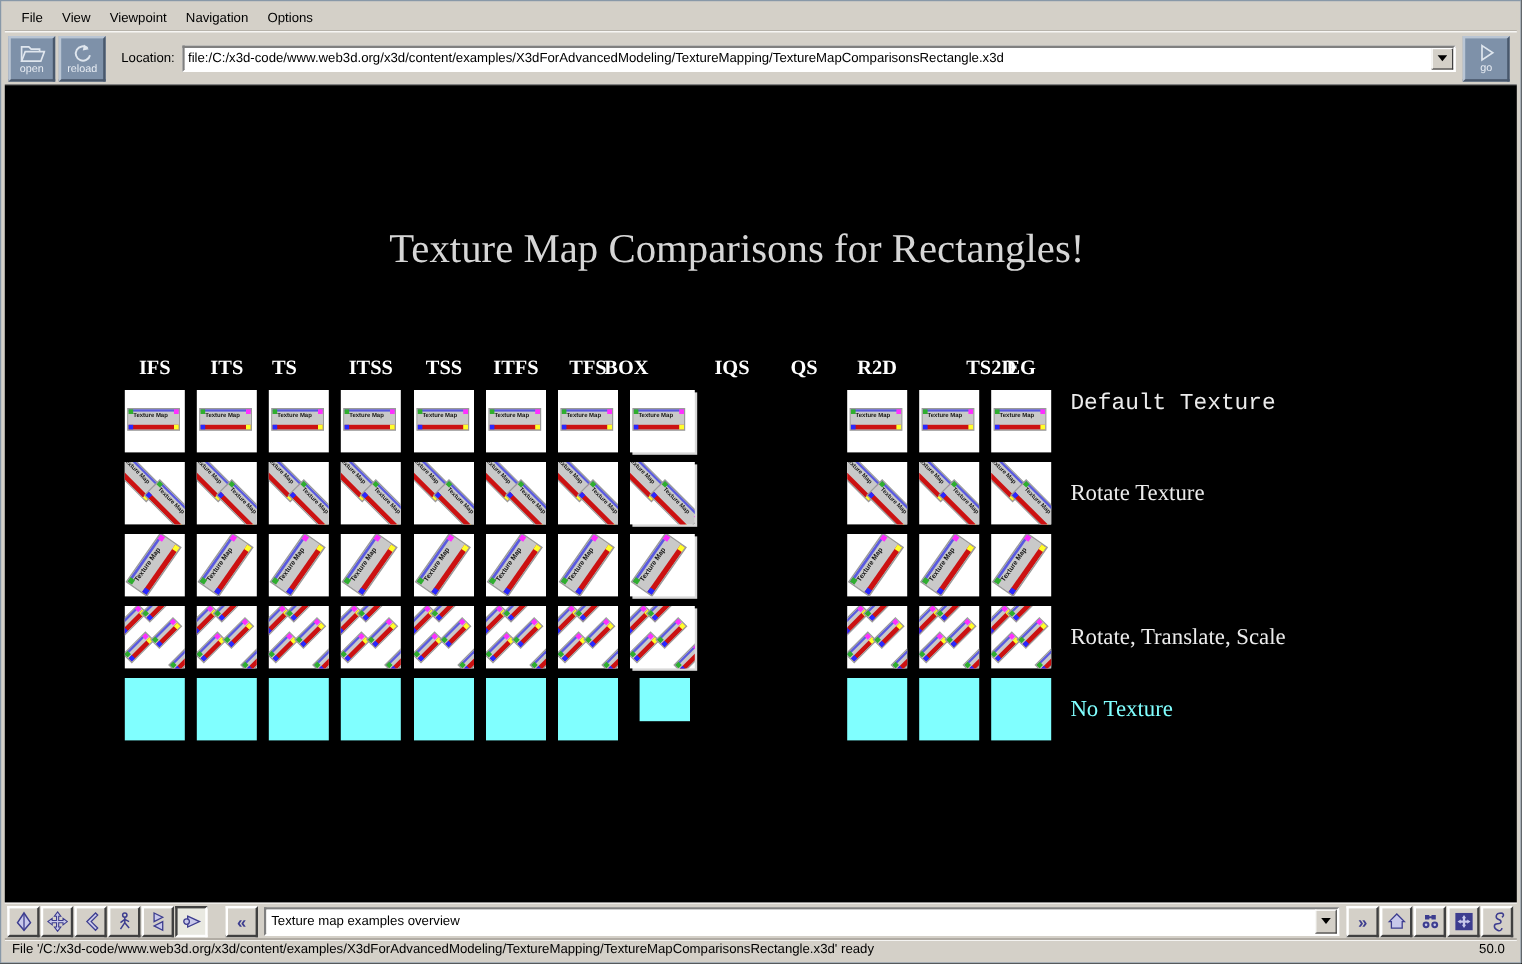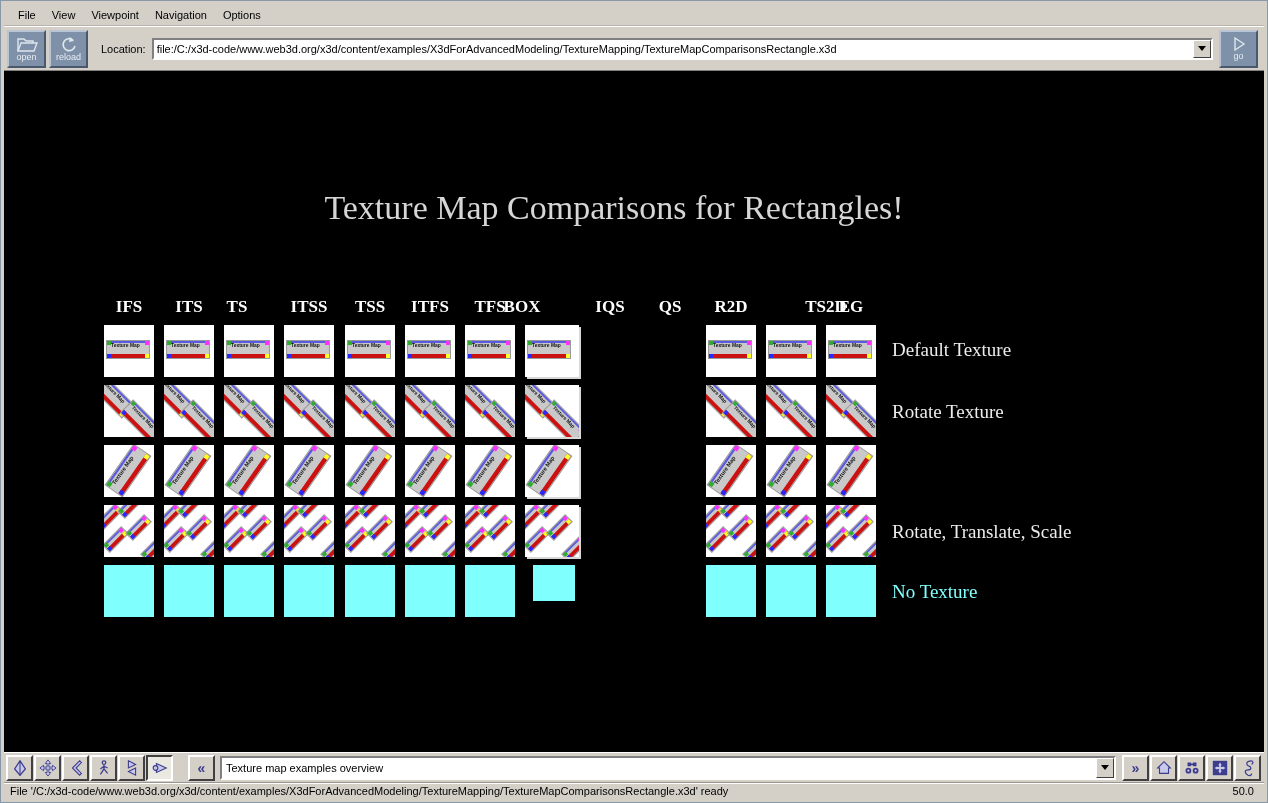--- a/index.html
+++ b/index.html
@@ -449,21 +449,21 @@
         </div>
       </div>
       <div class="cell" style="top: 434px; left: 822px;">
         <div class="banner b-mini m1"></div>
         <div class="banner b-mini m2"></div>
         <div class="banner b-mini m3"></div>
         <div class="banner b-mini m4"></div>
         <div class="banner b-mini m5"></div>
       </div>
       <div class="cell cyan" style="top: 494px; background: rgb(128, 255, 255); left: 822px;"></div>
-      <div class="row-label" style="top: 268px;">Default Texture</div>
+      <div class="row-label" style="top: 254px; font-family: Liberation Mono, monospace;">Default Texture</div>
       <div class="row-label" style="top: 330px;">Rotate Texture</div>
       <div class="row-label" style="top: 450px;">Rotate, Translate, Scale</div>
       <div class="row-label" style="top: 510px; color: rgb(128, 255, 255);">No Texture</div>
     </div>
 
   <div class="bottombar">
     <div class="navbtn">
       <svg width="18" height="18" viewBox="0 0 20 20">
         <path d="M10 2 L16 11 L10 18 L4 11 Z" fill="#c8c8ea" stroke="#3d3d8f" stroke-width="1.4"></path>
         <path d="M10 2 V18" stroke="#3d3d8f" stroke-width="1.2"></path>

